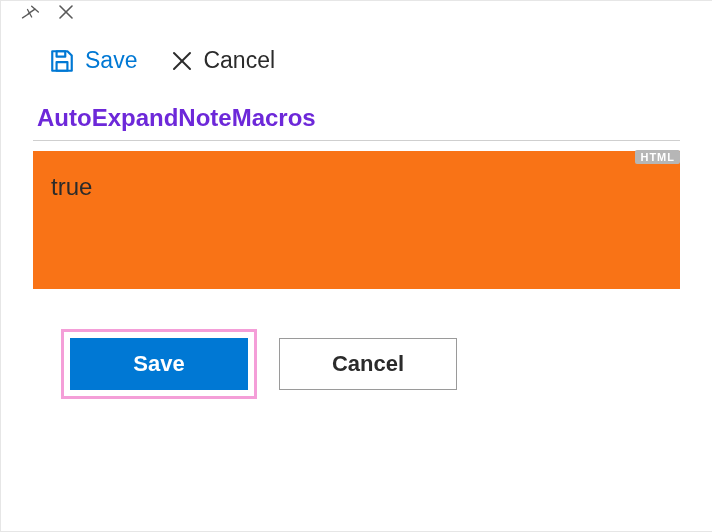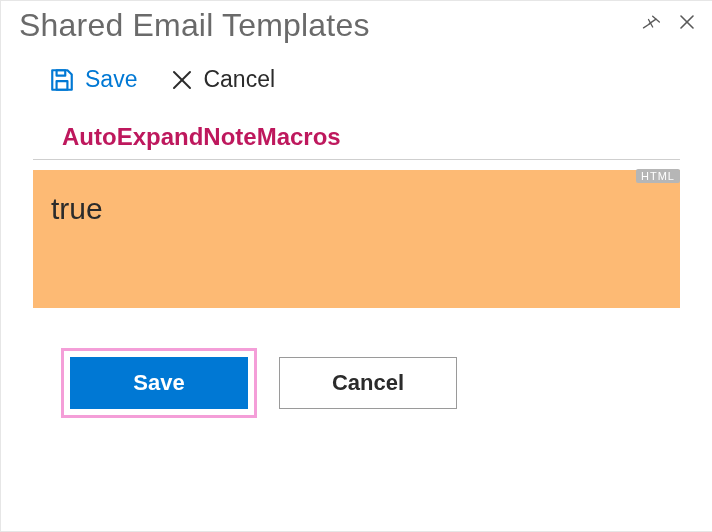--- a/index.html
+++ b/index.html
@@ -70,50 +70,49 @@
   .tool-item.help { color: #2b2b2b; }
   .tool-item .icon { display:flex; align-items:center; justify-content:center; }
 
   .content {
     padding: 0 32px;
   }
 
   .field-name {
     font-size: 24px;
     font-weight: 600;
-    color: #be185d;
+    color: #6d28d9;
     padding: 0 0 8px 4px;
-    margin-left: 25px;
   }
   .field-underline {
     border-bottom: 1px solid #cfcfcf;
     margin-bottom: 10px;
   }
 
   .editor-wrap {
     position: relative;
     margin-top: 4px;
   }
   .html-badge {
     position: absolute;
     top: -1px;
     right: 0;
     background: #b6b6b6;
     color: #ffffff;
     font-size: 11px;
-    font-weight: 400;
+    font-weight: 700;
     letter-spacing: 1px;
     padding: 1px 5px;
     border-radius: 2px;
   }
   .editor {
-    background: #fdba74;
+    background: #f97316;
     min-height: 138px;
     padding: 22px 18px;
-    font-size: 30px;
+    font-size: 24px;
     color: #2b2b2b;
     white-space: pre-wrap;
   }
 
   .footer {
     display: flex;
     align-items: center;
     gap: 22px;
     padding: 40px 0 0 28px;
   }
@@ -143,21 +142,20 @@
     color: #2b2b2b;
     border: 1px solid #9a9a9a;
   }
 </style>
 </head>
 <body>
 
 <div class="pane">
 
   <div class="titlebar">
-    <h1>Shared Email Templates</h1>
     <div class="title-controls">
       <div class="ctl" title="Pin">
         <span>
           <svg width="20" height="16" viewBox="0 0 24 18">
             <g stroke="#5a5a5a" stroke-width="1.6" fill="none" stroke-linejoin="round" stroke-linecap="round">
               <path d="M14 2 L22 9"></path>
               <path d="M18 5.5 L10 11"></path>
               <path d="M9 6 L14 15"></path>
               <path d="M11.5 10.5 L3 16"></path>
             </g>

